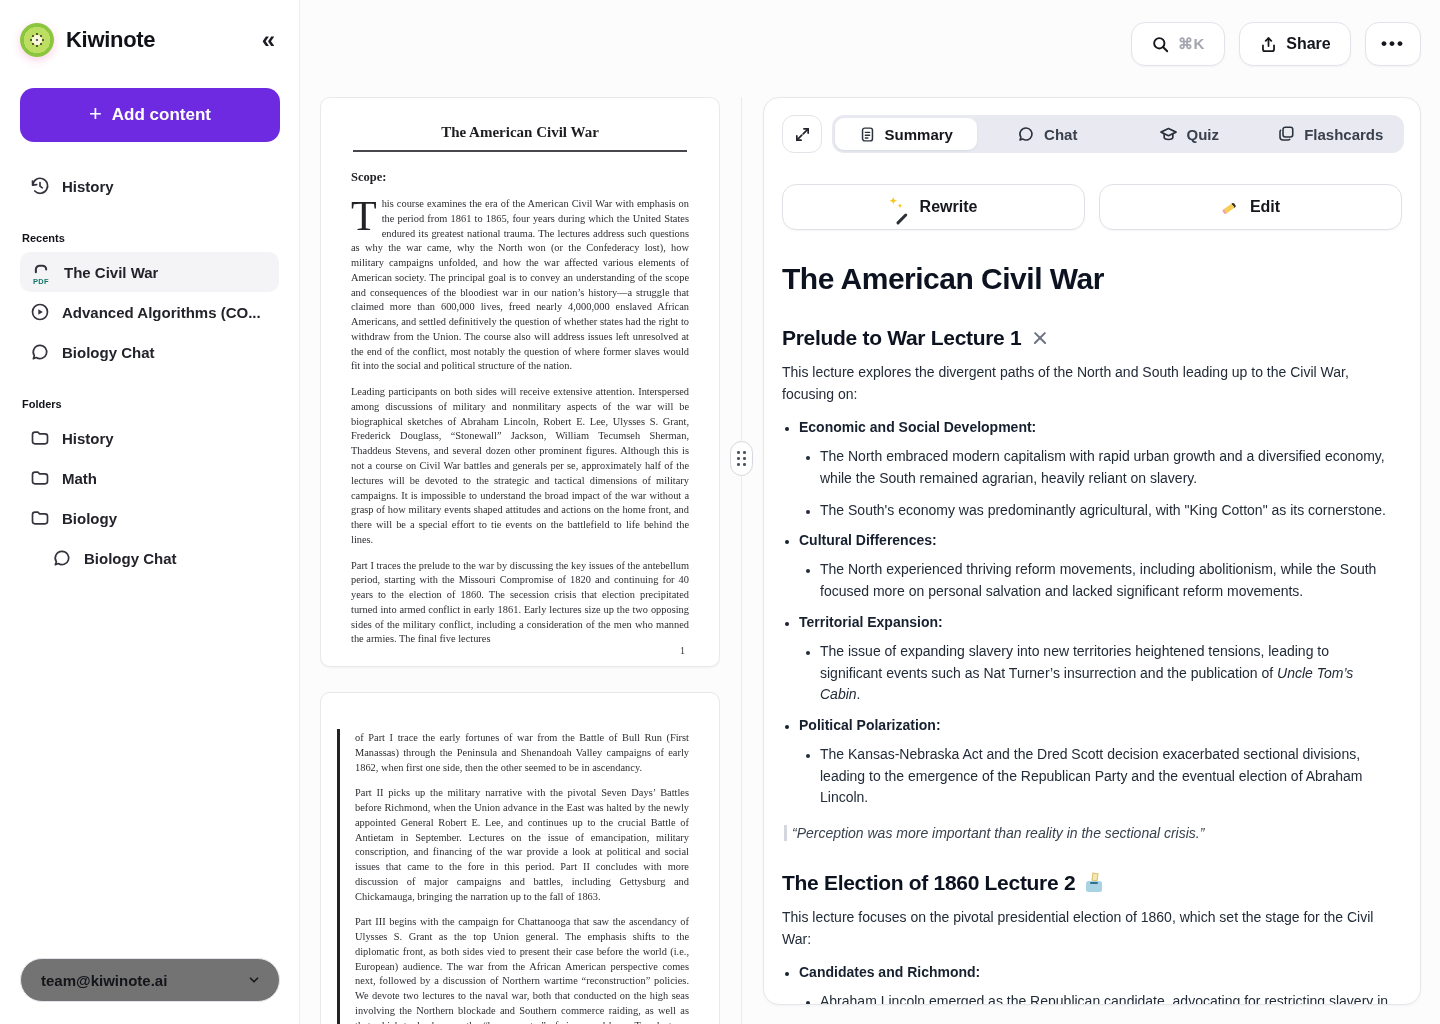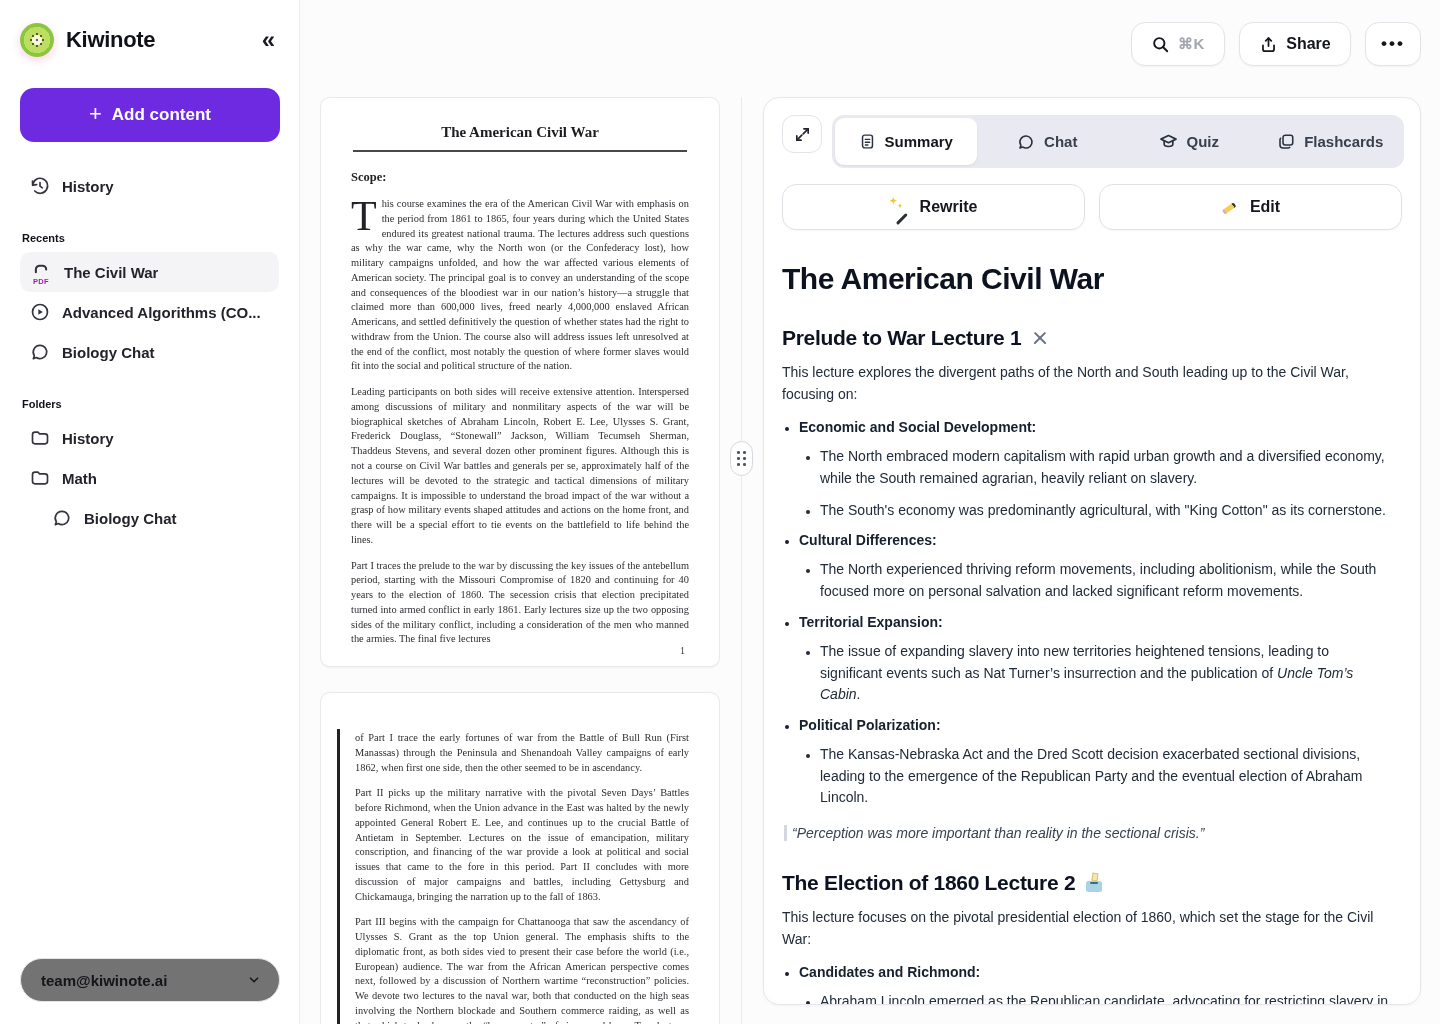--- a/index.html
+++ b/index.html
@@ -19,21 +19,21 @@
   .collapse-btn { background:none; border:none; font-size:24px; font-weight:800; color:#1b1c22; cursor:pointer; line-height:1; padding:2px 4px; }
   .add-btn { margin-top:28px; width:260px; height:54px; border:none; border-radius:14px; background:#6D2AE0; color:#fff;
              font-family:inherit; font-size:17px; font-weight:700; display:flex; align-items:center; justify-content:center; gap:10px; cursor:pointer; }
   .add-btn .plus { font-size:22px; font-weight:500; line-height:1; margin-top:-2px; }
   .side-item { display:flex; align-items:center; gap:12px; height:40px; padding:0 10px; border-radius:10px; font-size:15px; font-weight:600; color:#23242b; cursor:pointer; }
   .side-item svg { flex:0 0 20px; color:#33343c; }
   .side-item.active { background:#F4F4F6; }
   .side-item .lbl { white-space:nowrap; overflow:hidden; }
   .history-row { margin-top:24px; }
   .side-heading { margin:26px 0 8px; padding-left:2px; font-size:11px; font-weight:800; color:#101218; }
-  .pdf-ic { display:flex; flex-direction:column; align-items:center; width:22px; line-height:1; color:#a21caf; }
+  .pdf-ic { display:flex; flex-direction:column; align-items:center; width:22px; line-height:1; color:#0f766e; }
   .pdf-ic .pdf-txt { font-size:7.5px; font-weight:800; letter-spacing:.3px; }
   .nested { margin-left:22px; }
   .account { position:absolute; left:20px; bottom:22px; width:260px; height:44px; border:1.5px solid #E3E4EA; border-radius:22px; background:#737373;
              display:flex; align-items:center; justify-content:space-between; padding:0 18px 0 20px; font-size:15px; font-weight:700; color:#14151a; cursor:pointer; }
 
   
   .main { position:relative; flex:1; background:#FCFCFD; }
   .main-header { position:absolute; top:0; left:0; right:0; height:97px; }
   .page-title { position:absolute; left:21px; top:33px; font-size:20px; font-weight:700; letter-spacing:-.2px; color:#101318; }
   .header-actions { position:absolute; right:19px; top:22px; display:flex; gap:14px; }
@@ -59,21 +59,21 @@
 
   
   .split-line { position:absolute; left:441px; top:97px; bottom:0; width:1px; background:#EAEAEE; }
   .grip { position:absolute; left:430px; top:441px; width:23px; height:35px; border:1px solid #D7D8DD; border-radius:12px; background:#fff;
           display:grid; grid-template-columns:repeat(2, 3px); grid-template-rows:repeat(3, 3px); gap:3px; place-content:center; cursor:col-resize; }
   .grip i { width:2.6px; height:2.6px; border-radius:50%; background:#4B5563; }
 
   
   .panel { position:absolute; left:463px; right:19px; top:97px; height:908px; background:#fff; border:1px solid #E6E7EB; border-radius:16px;
            box-shadow:0 1px 3px rgba(16,24,40,.04); overflow:hidden; }
-  .panel-head { position:absolute; left:18px; right:16px; top:17px; height:53px; display:flex; gap:10px;justify-content:center; }
+  .panel-head { position:absolute; left:18px; right:16px; top:17px; height:38px; display:flex; gap:10px;justify-content:center; }
   .expand-btn { width:40px; height:38px; flex:0 0 40px; background:#fff; border:1.5px solid #E3E4EA; border-radius:12px; display:flex; align-items:center; justify-content:center; cursor:pointer; color:#23242b; }
   .tabbar { flex:1; background:#E9EAF1; border-radius:12px; display:flex; padding:3px; }
   .tab { flex:1; display:flex; align-items:center; justify-content:center; gap:9px; font-size:15px; font-weight:600; color:#39404d; border-radius:9px; cursor:pointer; }
   .tab svg { color:#2c323d; }
   .tab.active { background:#fff; font-weight:700; color:#14161c; box-shadow:0 1px 2px rgba(16,24,40,.08); }
   .panel-actions { position:absolute; left:18px; right:18px; top:86px; height:46px; display:flex; gap:14px; }
   .abtn { flex:1; background:#fff; border:1.5px solid #E0E1E7; border-radius:14px; display:flex; align-items:center; justify-content:center; gap:10px;
           font-family:inherit; font-size:16px; font-weight:700; color:#15171d; cursor:pointer; box-shadow:0 1px 2px rgba(16,24,40,.04); }
 
   .article { position:absolute; left:18px; right:30px; top:150px; bottom:0; overflow:hidden; }
@@ -166,20 +166,26 @@
       <svg width="20" height="20" viewBox="0 0 24 24" fill="none" stroke="currentColor" stroke-width="2" stroke-linejoin="round">
           <path d="M3 8a3 3 0 0 1 3-3h3.5l2 2H18a3 3 0 0 1 3 3v6a3 3 0 0 1-3 3H6a3 3 0 0 1-3-3z"></path>
         </svg>
       <span class="lbl">History</span>
     </div>
     <div class="side-item">
       <svg width="20" height="20" viewBox="0 0 24 24" fill="none" stroke="currentColor" stroke-width="2" stroke-linejoin="round">
           <path d="M3 8a3 3 0 0 1 3-3h3.5l2 2H18a3 3 0 0 1 3 3v6a3 3 0 0 1-3 3H6a3 3 0 0 1-3-3z"></path>
         </svg>
       <span class="lbl">Math</span>
+    </div>
+    <div class="side-item">
+      <svg width="20" height="20" viewBox="0 0 24 24" fill="none" stroke="currentColor" stroke-width="2" stroke-linejoin="round">
+          <path d="M3 8a3 3 0 0 1 3-3h3.5l2 2H18a3 3 0 0 1 3 3v6a3 3 0 0 1-3 3H6a3 3 0 0 1-3-3z"></path>
+        </svg>
+      <span class="lbl">Biology</span>
     </div>
     <div class="side-item nested">
       <svg width="20" height="20" viewBox="0 0 24 24" fill="none" stroke="currentColor" stroke-width="2" stroke-linejoin="round">
           <path d="M12 4a8 8 0 1 1-4.5 14.6L4 20l1.2-3.6A8 8 0 0 1 12 4z"></path>
         </svg>
       <span class="lbl">Biology Chat</span>
     </div>
 
     <div class="account">
       <span>team@kiwinote.ai</span>

